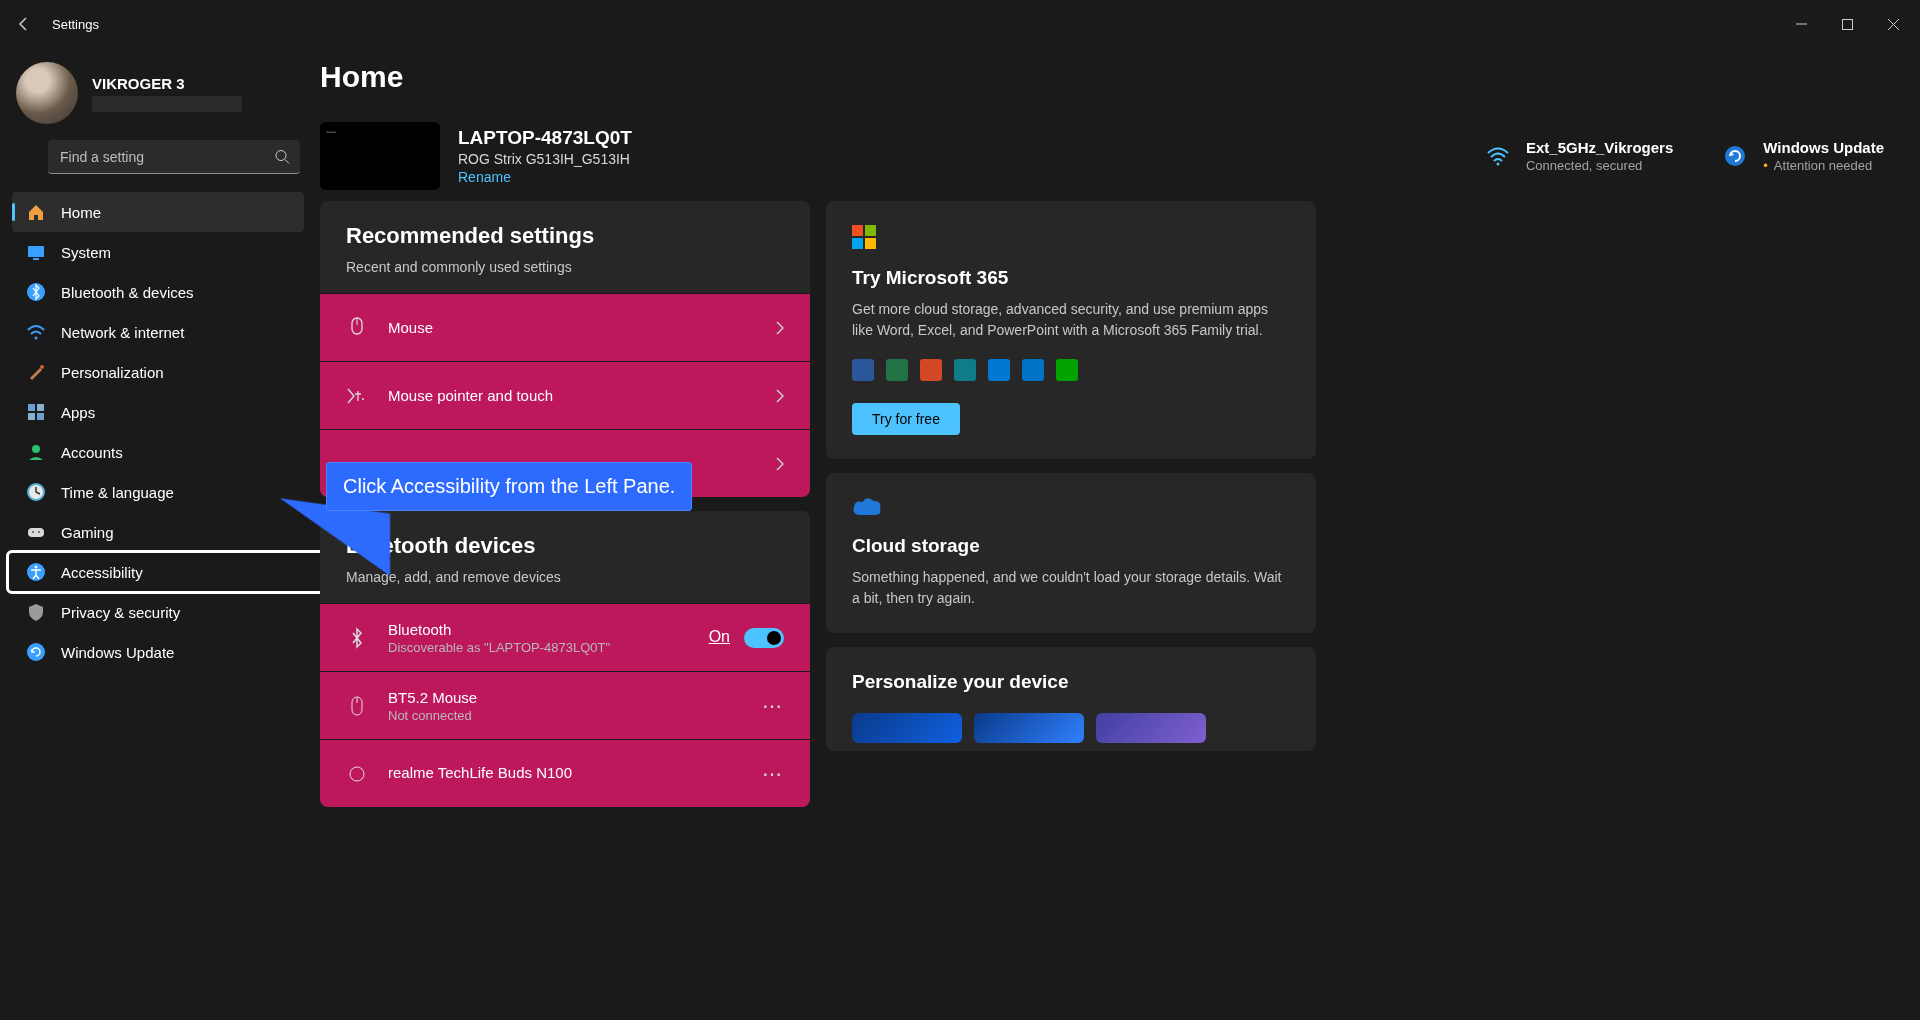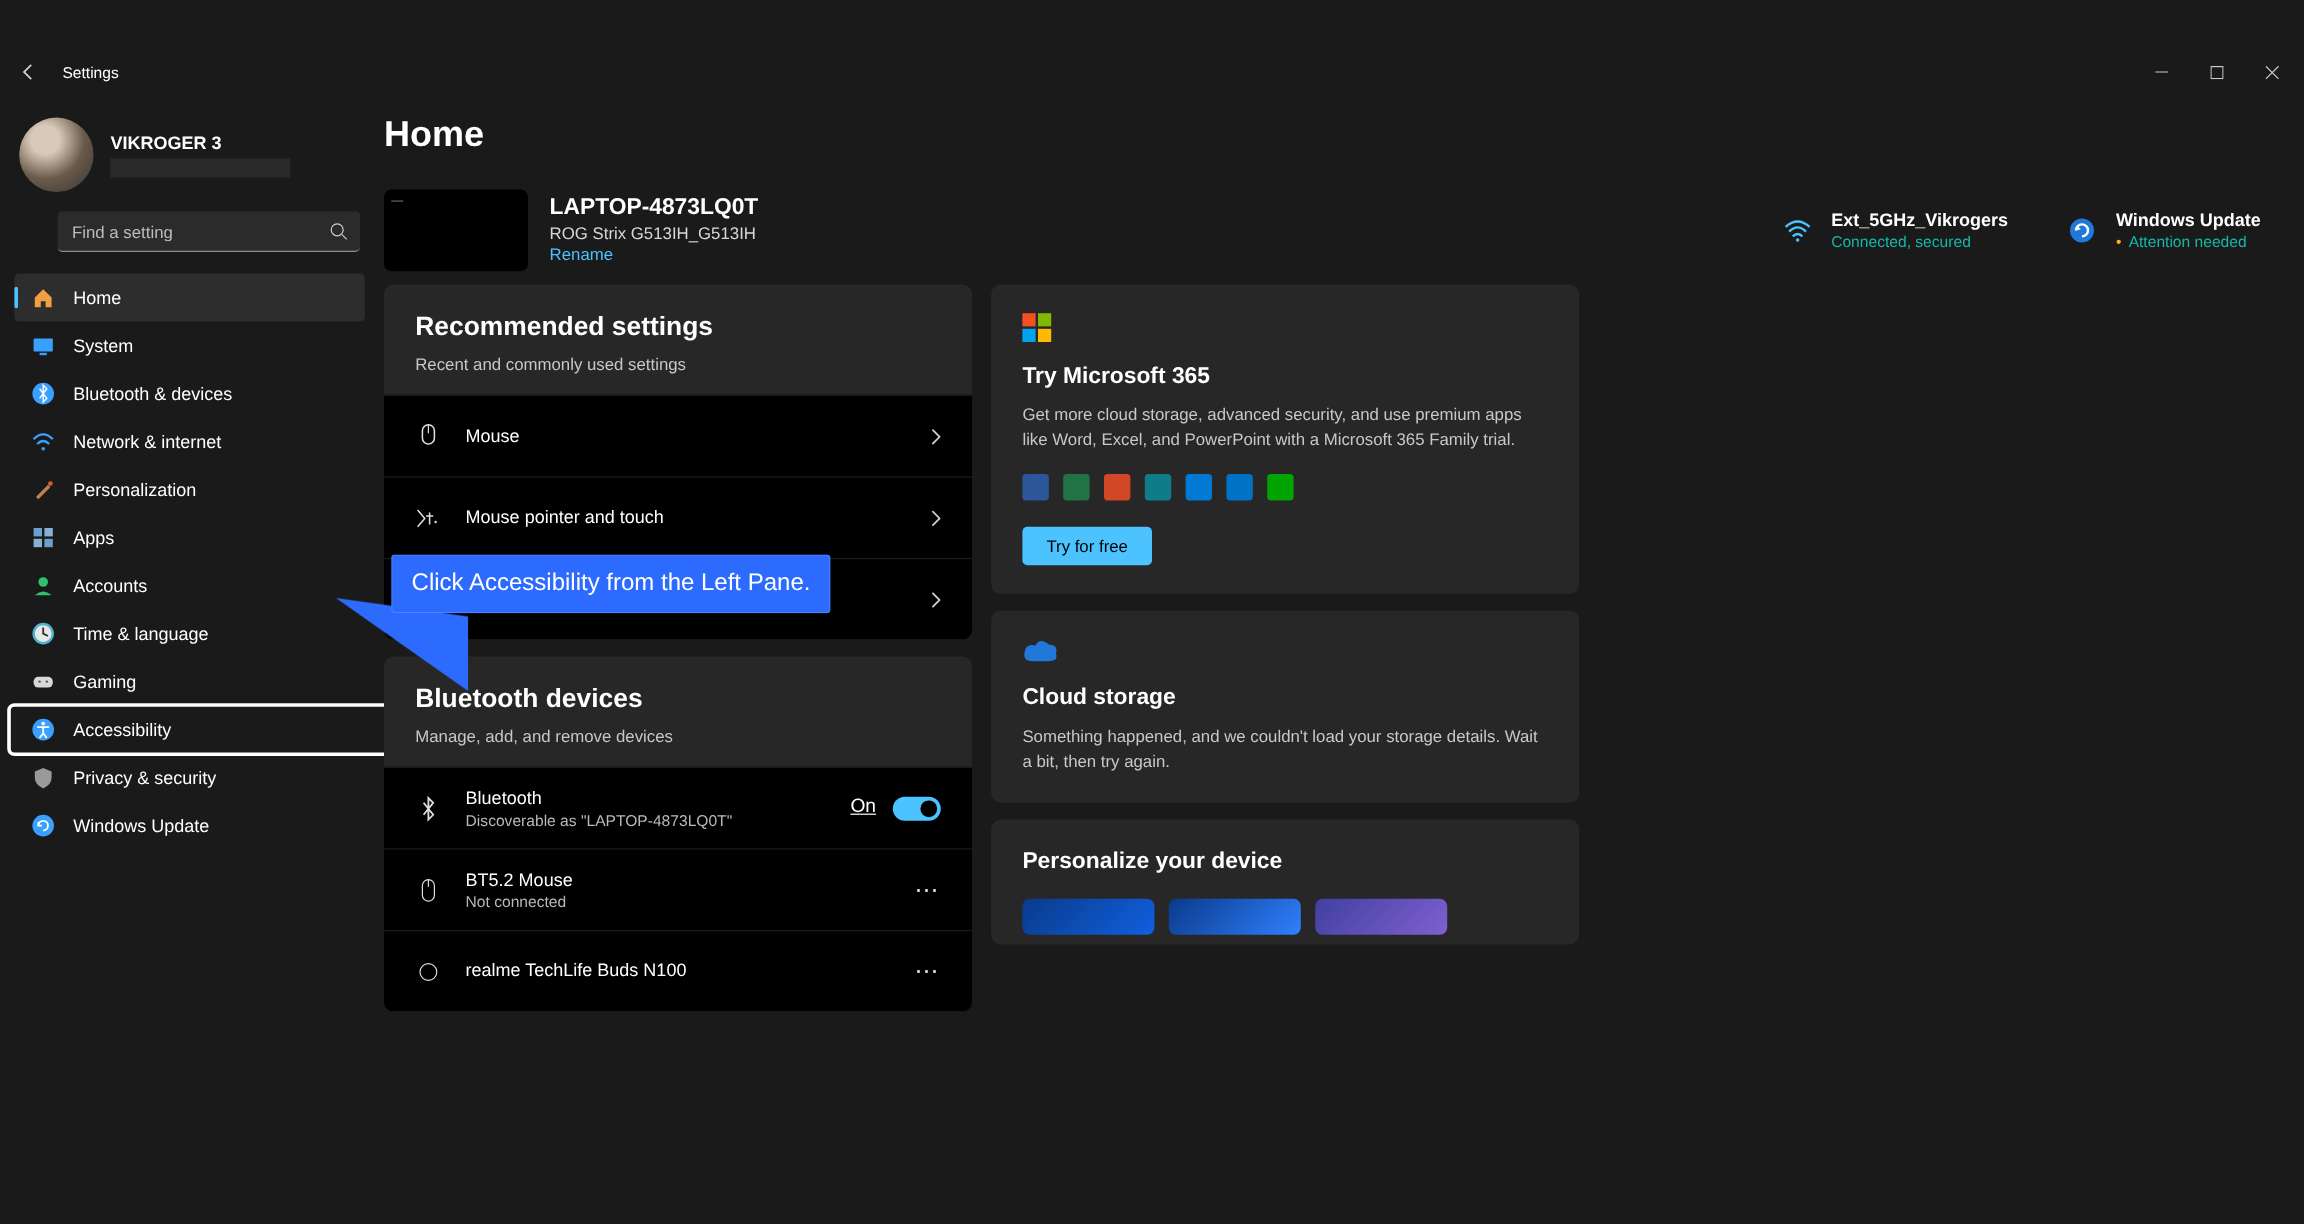--- a/index.html
+++ b/index.html
@@ -1,19 +1,19 @@
 <!DOCTYPE html>
 <html><head>
 <meta charset="utf-8">
 <style>
 * { margin: 0; padding: 0; box-sizing: border-box; font-family: "Segoe UI", -apple-system, sans-serif; }
 body { background: #1a1a1a; color: #fff; width: 1920px; height: 1020px; overflow: hidden; }
 
 
-.titlebar { height: 48px; display: flex; align-items: center; padding: 0 4px; margin-top: 36px; }
+.titlebar { height: 48px; display: flex; align-items: center; padding: 0 4px; }
 .titlebar .back-btn { width: 40px; height: 40px; display: flex; align-items: center; justify-content: center; color: #aaa; cursor: pointer; }
 .titlebar .title { color: #fff; font-size: 13px; margin-left: 8px; }
 .titlebar .win-controls { margin-left: auto; display: flex; }
 .titlebar .win-btn { width: 46px; height: 40px; display: flex; align-items: center; justify-content: center; color: #aaa; cursor: pointer; }
 
 .layout { display: flex; height: calc(100% - 48px); }
 
 
 .sidebar { width: 320px; padding: 8px 4px 0 0; flex-shrink: 0; }
 .user-block { display: flex; align-items: center; padding: 6px 16px 16px 16px; gap: 14px; }
@@ -42,37 +42,37 @@
 .device-thumb { width: 120px; height: 68px; background: #000; border-radius: 6px; display:flex; align-items:flex-start; padding:6px; }
 .device-thumb-inner { color:#444; font-size:5px; }
 .device-info .dev-name { font-size: 19px; font-weight: 600; }
 .device-info .dev-model { font-size: 14px; color: #d8d8d8; margin-top: 2px; }
 .device-info .rename { color: #4cc2ff; font-size: 14px; margin-top: 2px; cursor: pointer; display: inline-block; }
 
 .device-row .spacer { flex: 1; }
 .status-block { display: flex; align-items: center; gap: 14px; margin-left: 30px; }
 .status-icon { width: 28px; height: 28px; display: flex; align-items: center; justify-content: center; }
 .status-text .s-title { font-size: 15px; font-weight: 600; }
-.status-text .s-sub { font-size: 13px; color: #14b8a6; margin-top: 2px; }
+.status-text .s-sub { font-size: 13px; color: #a3a3a3; margin-top: 2px; }
 .status-text .s-sub.dot::before { content: "•"; color: #ffb020; margin-right: 6px; }
 
 .columns { display: flex; gap: 16px; }
 .col { display: flex; flex-direction: column; gap: 14px; }
 .col.left { flex: 1; max-width: 490px; }
 .col.right { flex: 1; max-width: 490px; }
 
 .card { background: #272727; border-radius: 8px; padding: 24px 26px; }
 .card h2 { font-size: 19px; font-weight: 600; margin-bottom: 10px; }
 .card .sub { font-size: 14px; color: #c8c8c8; }
 
 .list-card { background: #272727; border-radius: 8px; overflow: hidden; }
 .list-card .header { padding: 22px 26px 18px; }
 .list-card .header h2 { font-size: 22px; font-weight: 600; margin-bottom: 10px; }
 .list-card .header .sub { font-size: 14px; color: #c8c8c8; }
-.row { display: flex; align-items: center; padding: 0 26px; height: 68px; border-top: 1px solid #1a1a1a; background: #000000; cursor: pointer; gap: 20px; }
+.row { display: flex; align-items: center; padding: 0 26px; height: 68px; border-top: 1px solid #1a1a1a; background: #be185d; cursor: pointer; gap: 20px; }
 .row .row-icon { width: 22px; display: flex; justify-content: center; color: #ddd; }
 .row .row-label { font-size: 15px; }
 .row .row-sub { font-size: 13px; color: #b8b8b8; margin-top: 2px; }
 .row .chev { margin-left: auto; color: #ccc; }
 .row .toggle-wrap { margin-left: auto; display: flex; gap: 14px; text-decoration: underline; }
 .toggle { width: 40px; height: 20px; background: #4cc2ff; border-radius: 10px; position: relative; }
 .toggle::after { content: ""; position: absolute; right: 3px; top: 3px; width: 14px; height: 14px; background: #000; border-radius: 50%; }
 .row .more { margin-left: auto; color: #ddd; font-size: 20px; letter-spacing: 2px; }
 
 .ms-logo { display: grid; grid-template-columns: 11px 11px; grid-template-rows: 11px 11px; gap: 2px; margin-bottom: 18px; }

